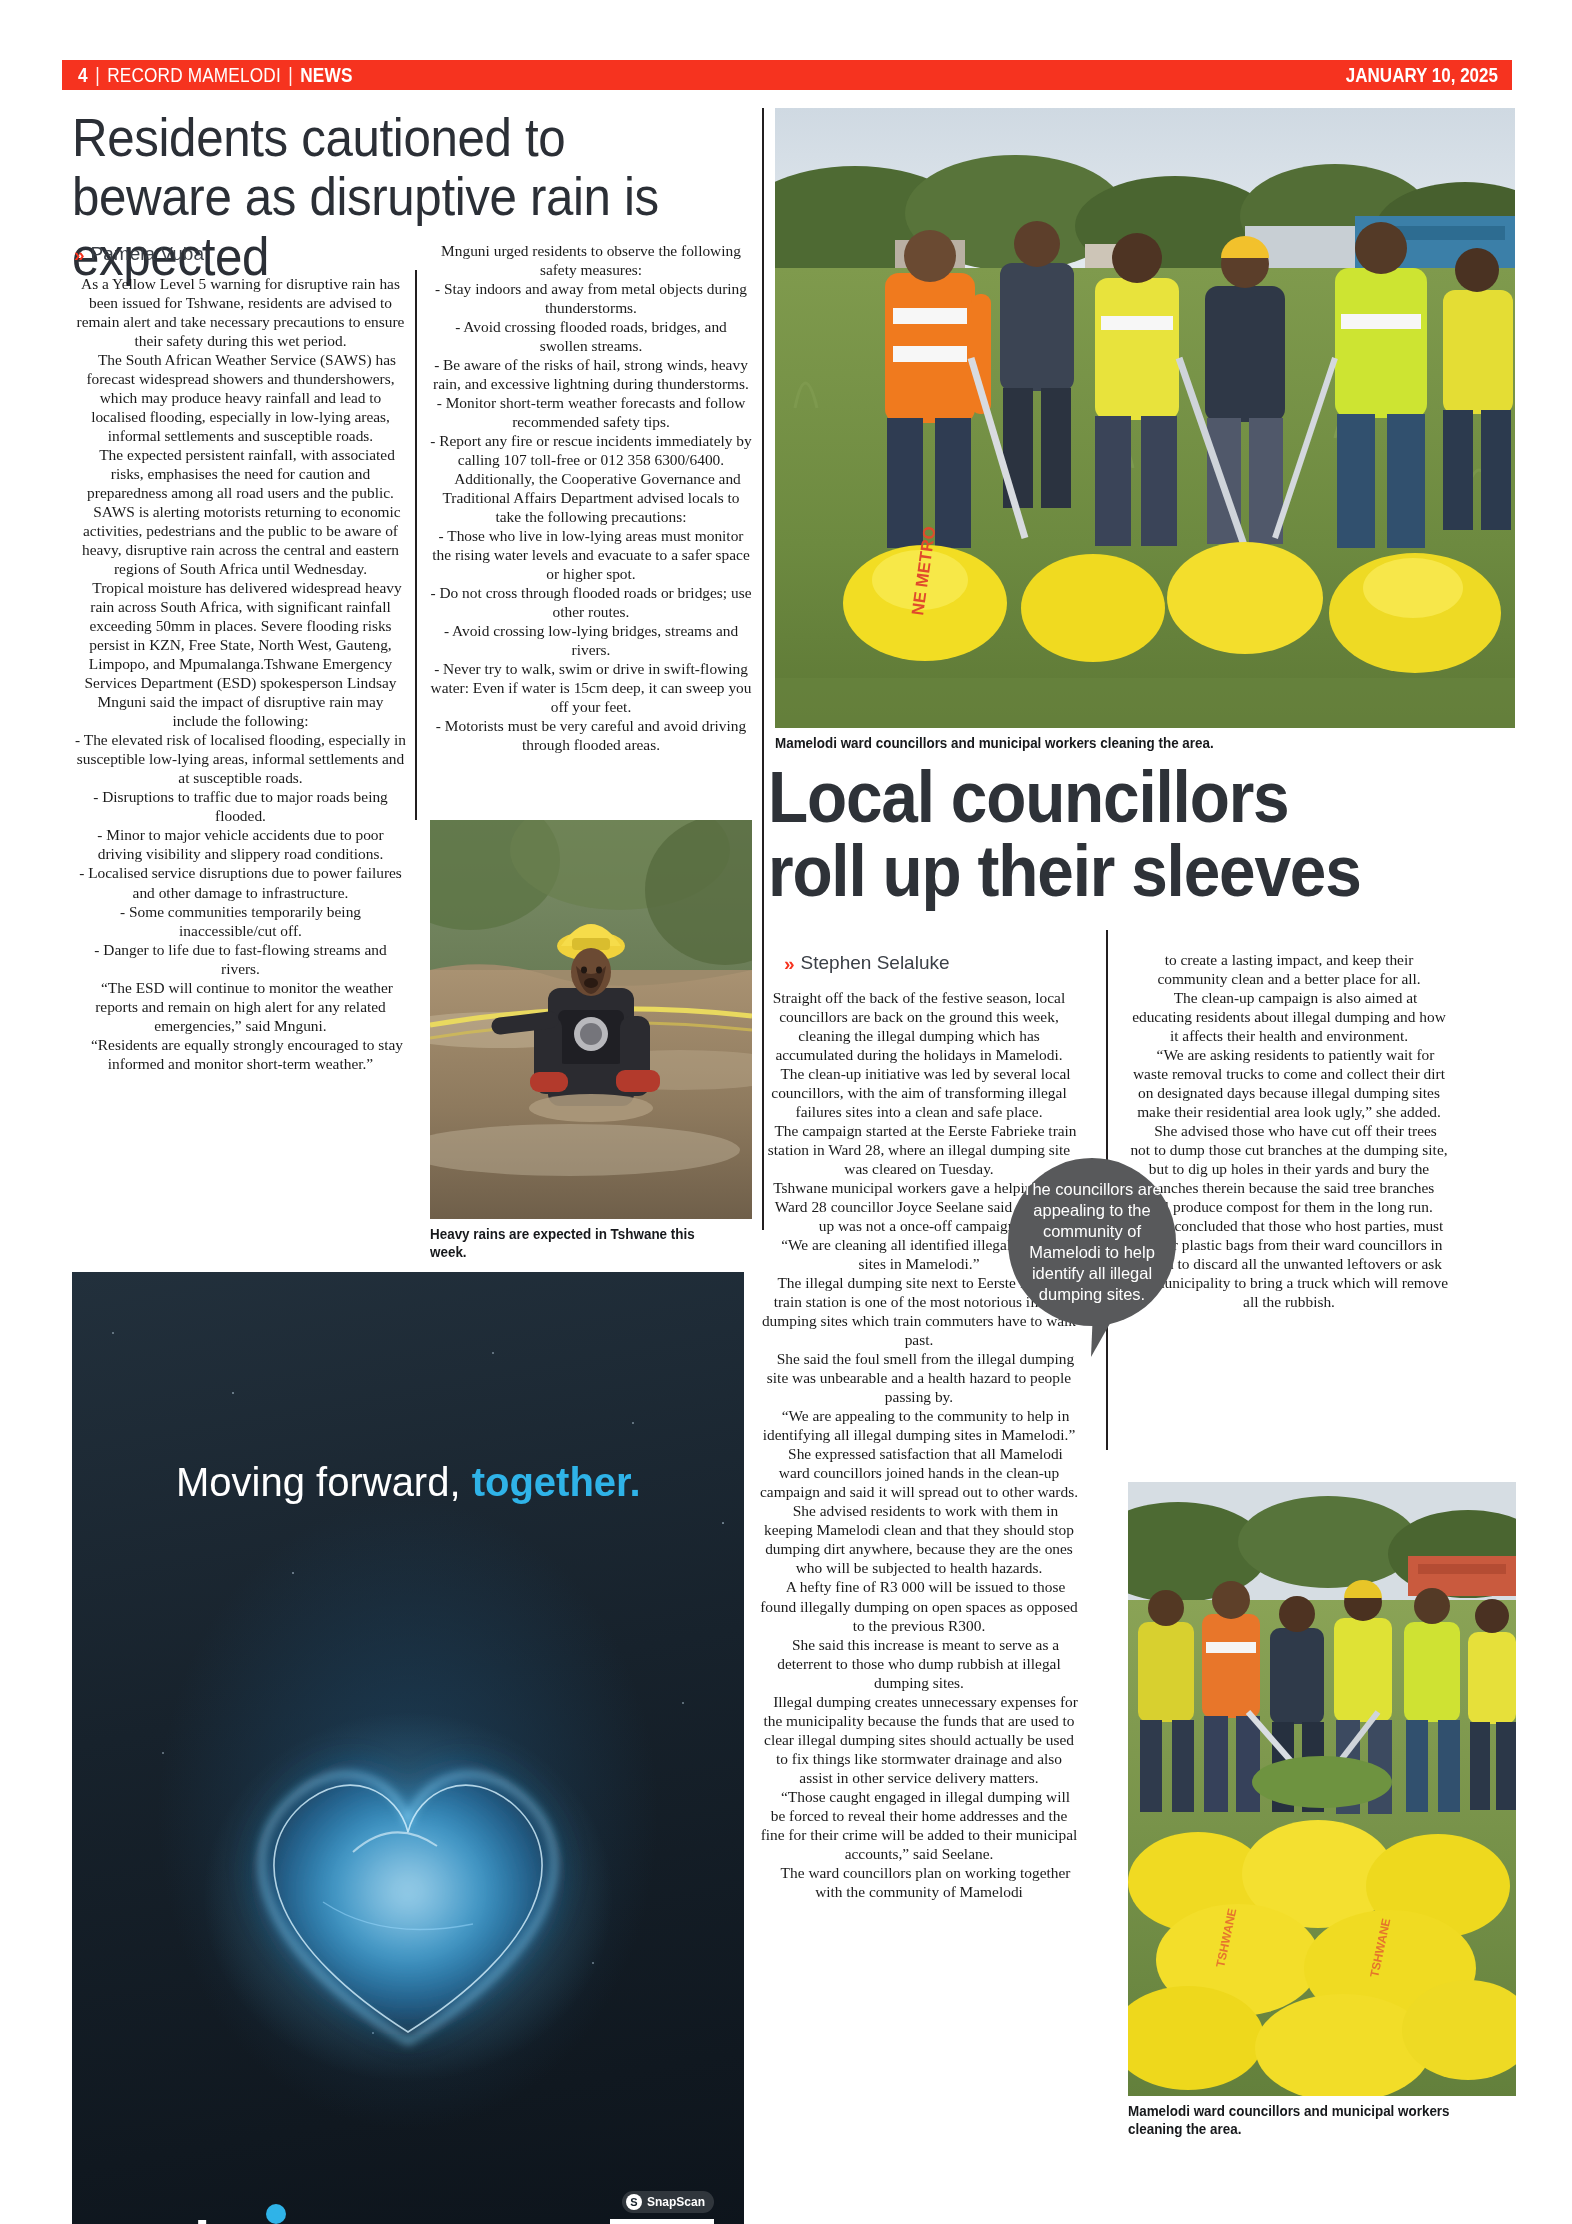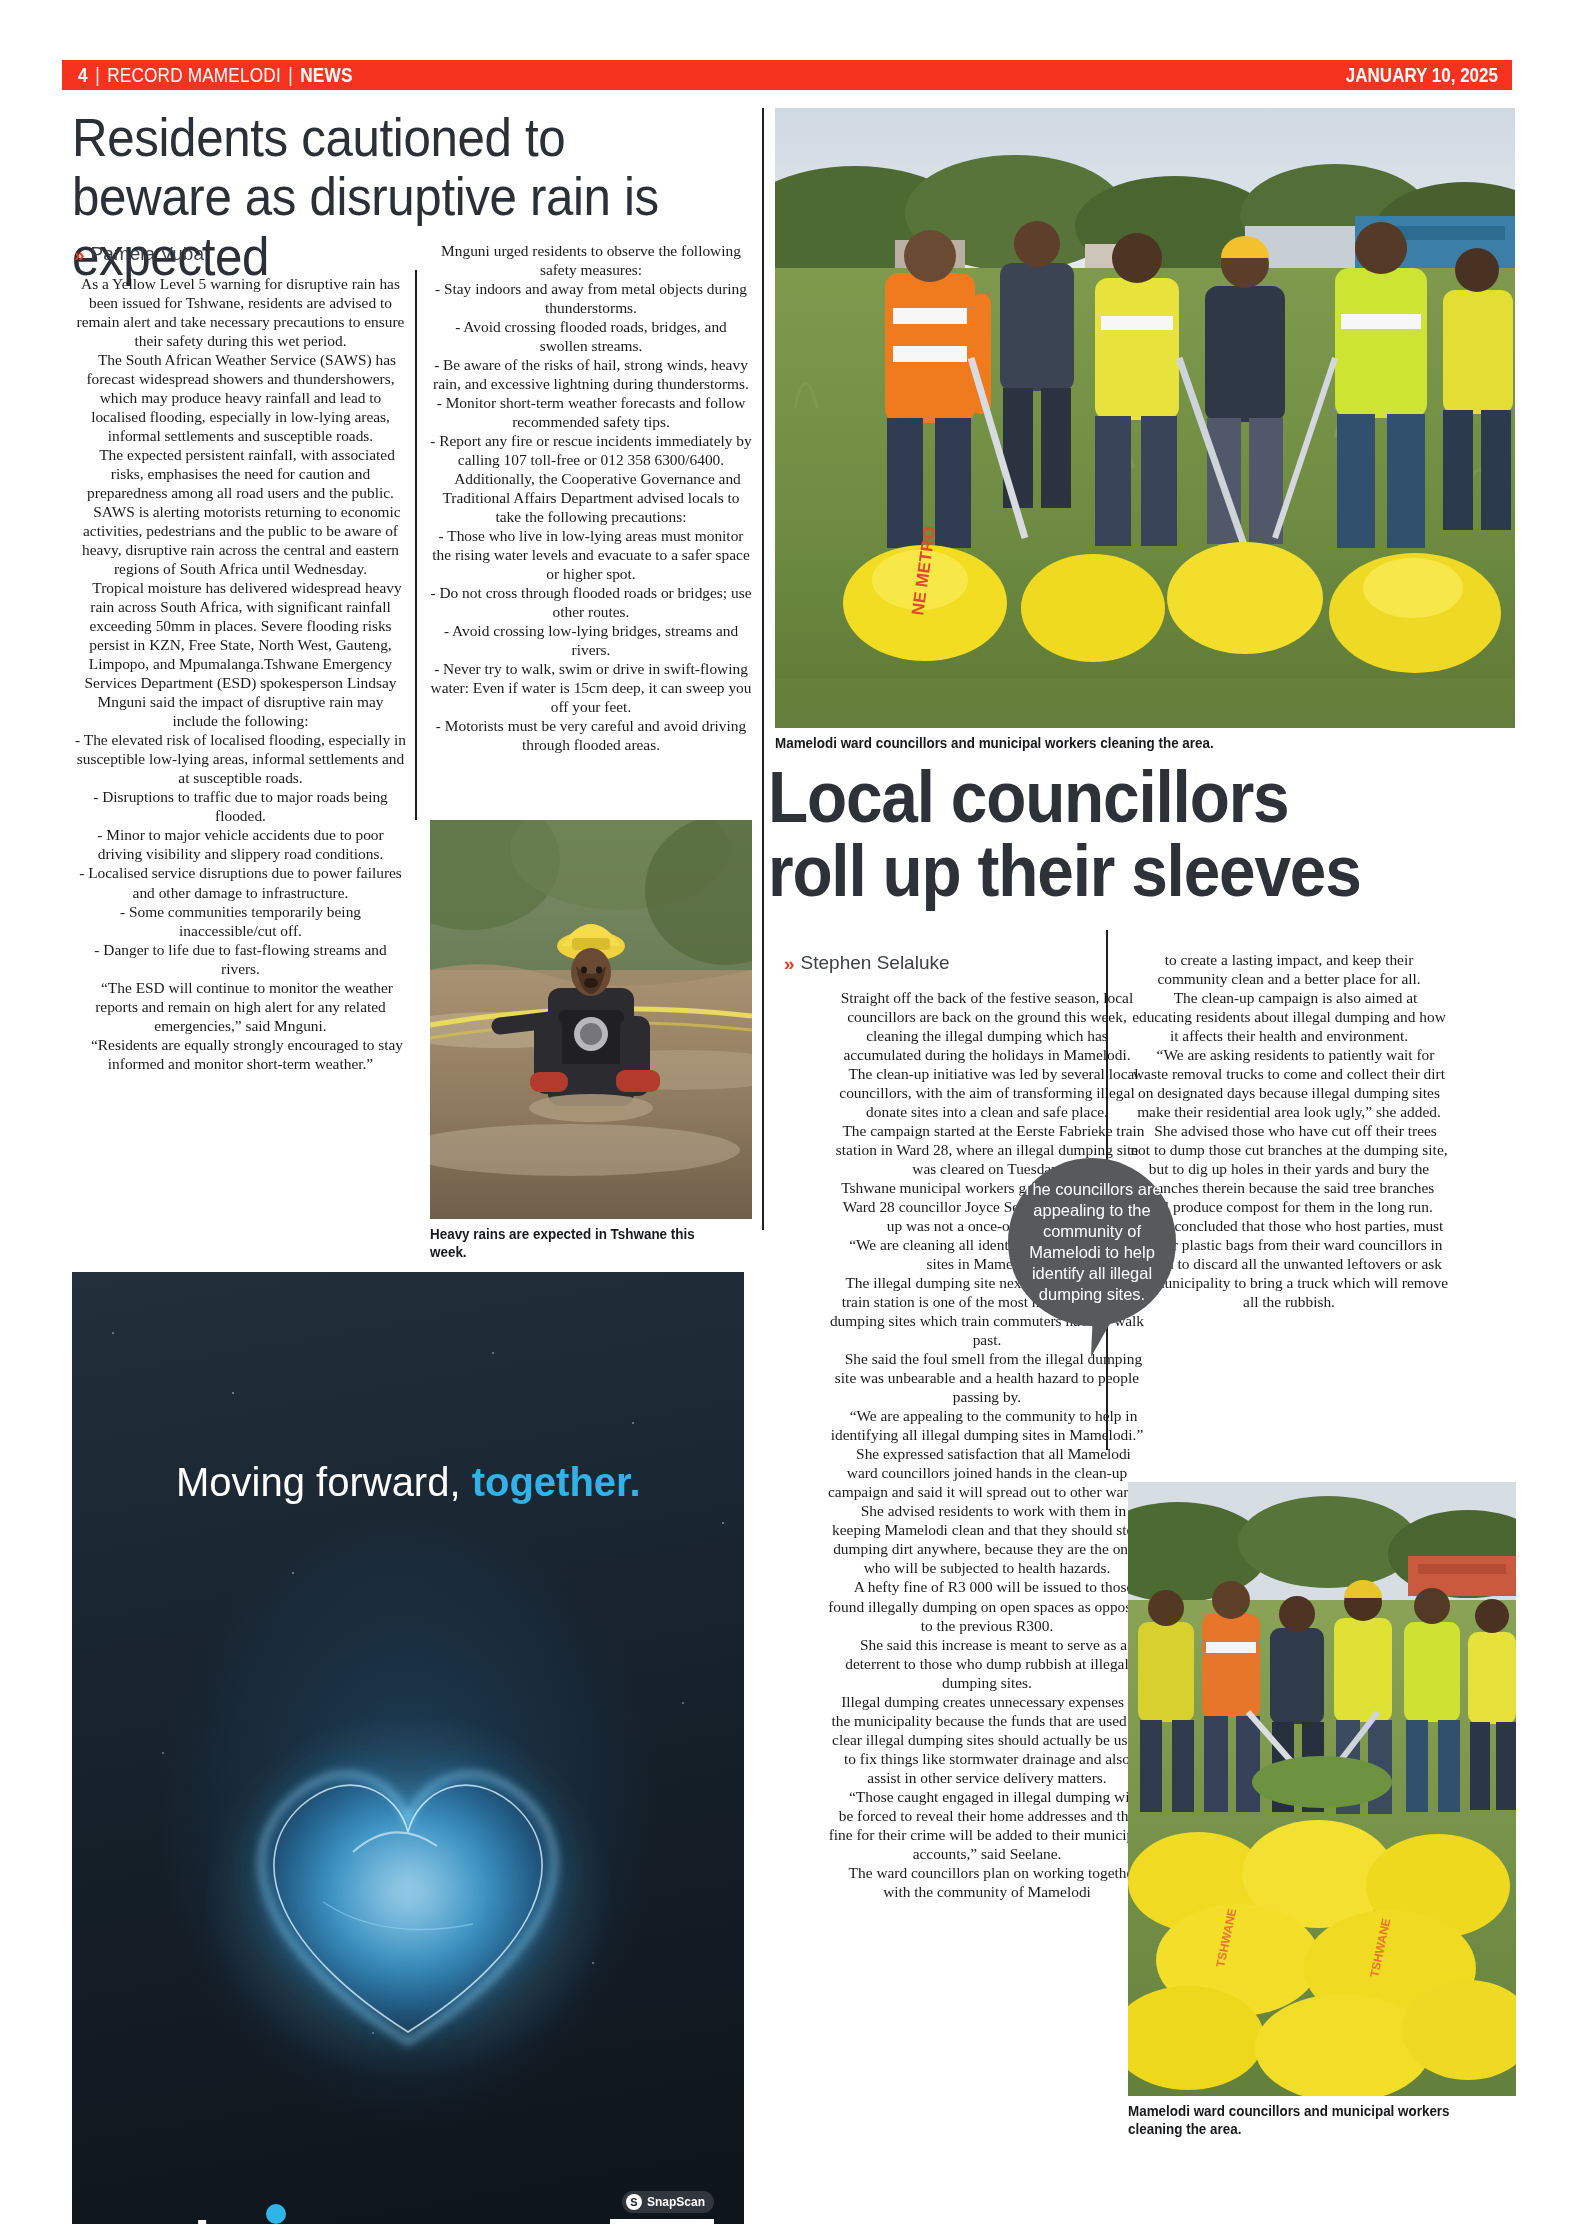--- a/index.html
+++ b/index.html
@@ -468,23 +468,23 @@
   <div class="hl-big" style="top:760px;">
     <span>Local councillors</span><br>
     <span>roll up their sleeves</span>
   </div>
 
   <div class="byline" style="left:784px; top:952px;">
     <span class="chev">»</span>
     <span>Stephen Selaluke</span>
   </div>
 
-  <div class="col" id="RA1" style="left:828px; top:988px; width:318px;">
+  <div class="col" id="RA1" style="left:760px; top:988px; width:318px;">
       <p class="noind">Straight off the back of the festive season, local councillors are back on the ground this week, cleaning the illegal dumping which has accumulated during the holidays in Mamelodi.</p>
-      <p>The clean-up initiative was led by several local councillors, with the aim of transforming illegal donate sites into a clean and safe place.</p>
+      <p>The clean-up initiative was led by several local councillors, with the aim of transforming illegal failures sites into a clean and safe place.</p>
       <p>The campaign started at the Eerste Fabrieke train station in Ward 28, where an illegal dumping site was cleared on Tuesday.</p>
       <p>Tshwane municipal workers gave a helping hand.</p>
       <p>Ward 28 councillor Joyce Seelane said the clean-up was not a once-off campaign.</p>
       <p>“We are cleaning all identified illegal dumping sites in Mamelodi.”</p>
       <p>The illegal dumping site next to Eerste Fabrieke train station is one of the most notorious illegal dumping sites which train commuters have to walk past.</p>
       <p>She said the foul smell from the illegal dumping site was unbearable and a health hazard to people passing by.</p>
       <p>“We are appealing to the community to help in identifying all illegal dumping sites in Mamelodi.”</p>
       <p>She expressed satisfaction that all Mamelodi ward councillors joined hands in the clean-up campaign and said it will spread out to other wards.</p>
       <p>She advised residents to work with them in keeping Mamelodi clean and that they should stop dumping dirt anywhere, because they are the ones who will be subjected to health hazards.</p>
       <p>A hefty fine of R3 000 will be issued to those found illegally dumping on open spaces as opposed to the previous R300.</p>

